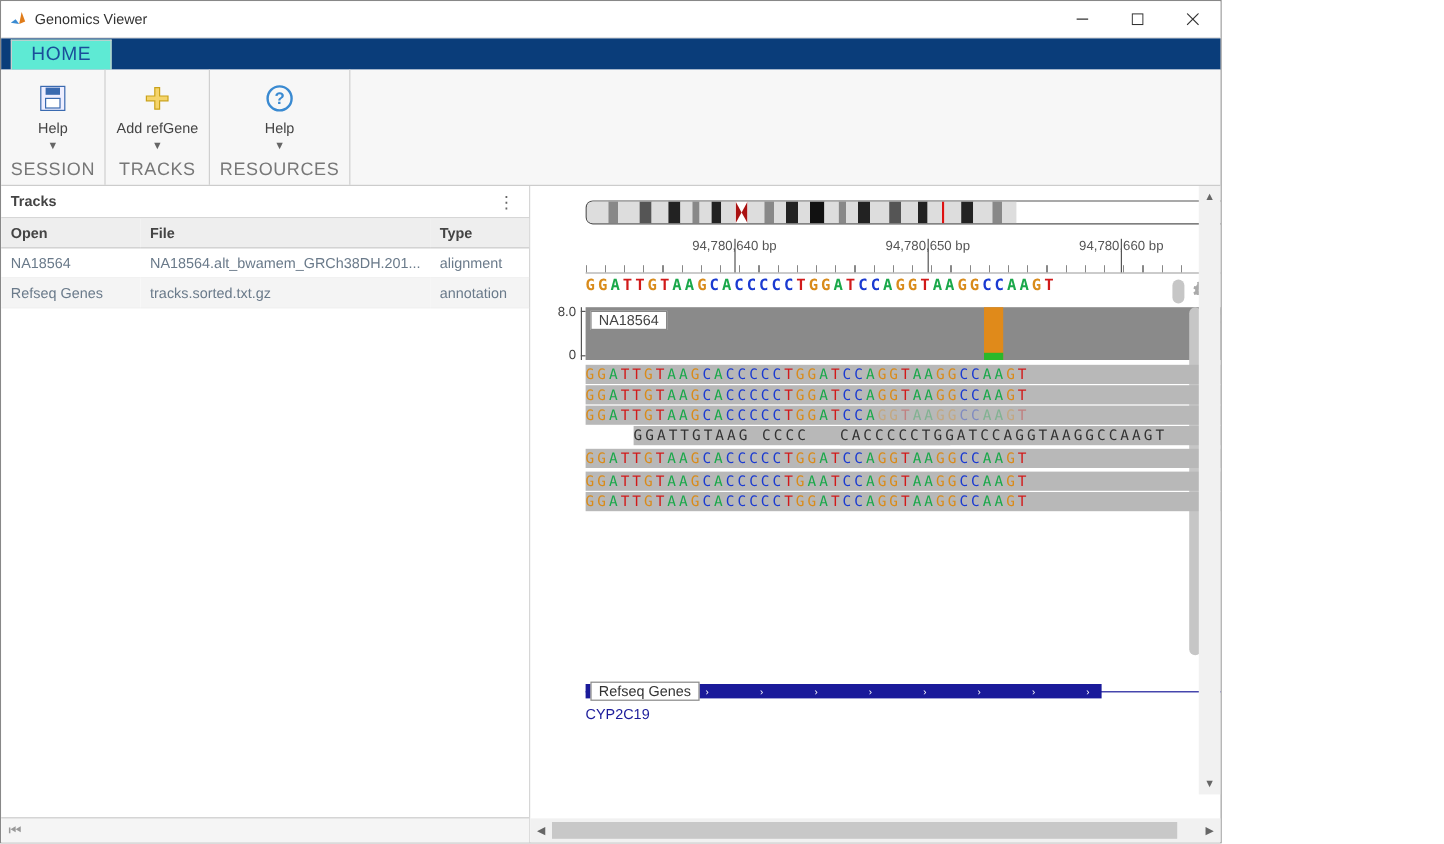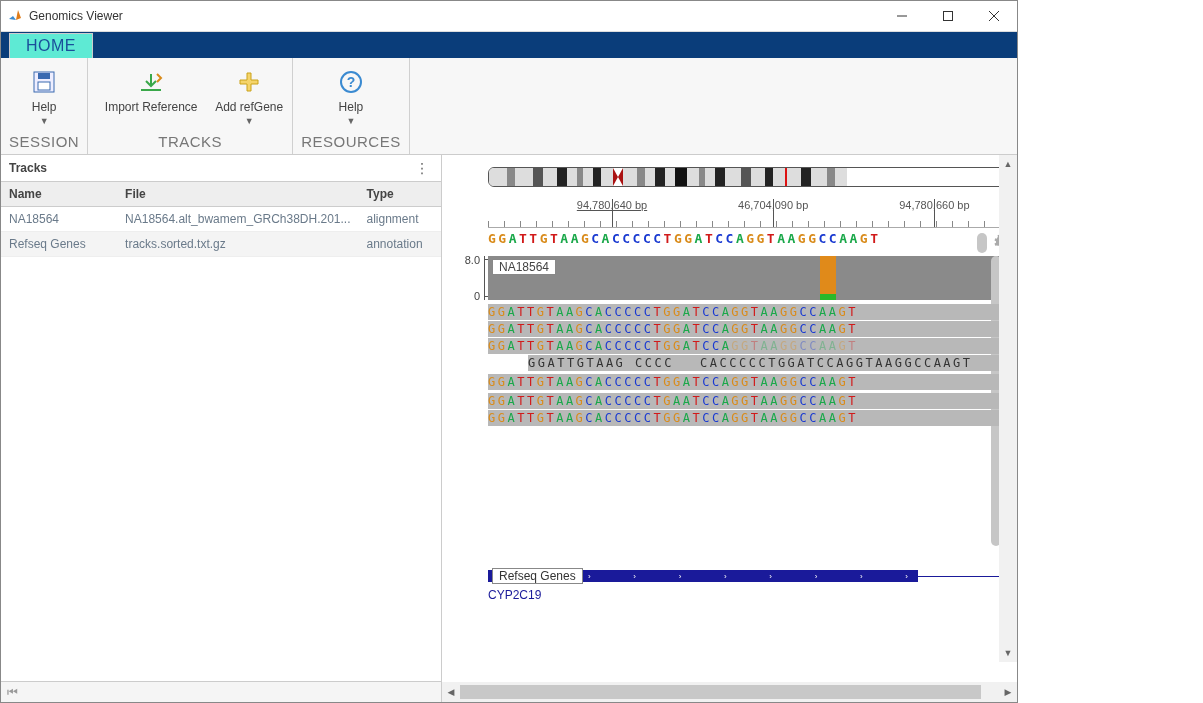--- a/index.html
+++ b/index.html
@@ -125,31 +125,20 @@
             </div>
           <div class="lbl">Help</div>
           <div class="drop">▼</div>
         </div>
       </div>
       <div class="grplabel">SESSION</div>
     </div>
 
     <div class="rgroup">
       <div class="rbtns">
-        <div class="rbtn wide">
-          <div class="icon">
-              <svg width="28" height="24">
-                <path d="M4 20h20" stroke="#3aa84a" stroke-width="2"></path>
-                <path d="M14 4v12" stroke="#3aa84a" stroke-width="2"></path>
-                <path d="M9 11l5 5 5-5" fill="none" stroke="#3aa84a" stroke-width="2"></path>
-                <path d="M20 4l4 4-4 4" fill="none" stroke="#d98b1a" stroke-width="2"></path>
-              </svg>
-            </div>
-          <div class="lbl">Import Reference</div>
-        </div>
         <div class="rbtn med">
           <div class="icon">
               <svg width="24" height="24">
                 <path d="M10 3h4v7h7v4h-7v7h-4v-7H3v-4h7z" fill="#f5d46a" stroke="#caa21a"></path>
               </svg>
             </div>
           <div class="lbl">Add refGene</div>
           <div class="drop">▼</div>
         </div>
       </div>
@@ -176,21 +165,21 @@
   <div class="body">
 
     <div class="sidebar">
       <div class="sidehead">
         <span class="title">Tracks</span>
         <span class="kebab">⋮</span>
       </div>
       <table class="table">
         <thead>
             <tr>
-          <th class="col-name">Name</th>
+          <th class="col-name">Open</th>
           <th>File</th>
           <th class="col-type">Type</th>
         </tr>
           </thead>
         <tbody id="trackrows">
             <tr>
               <td class="col-name">NA18564</td>
               <td>NA18564.alt_bwamem_GRCh38DH.201...</td>
               <td class="col-type">alignment</td>
             </tr>
@@ -247,23 +236,23 @@
               <div class="ideo-seg" style="width: 10px; background: rgb(34, 34, 34);"></div>
               <div class="ideo-seg" style="width: 16px; background: rgb(221, 221, 221);"></div>
               <div class="ideo-seg" style="width: 8px; background: rgb(136, 136, 136);"></div>
               <div class="ideo-seg" style="width: 12px; background: rgb(221, 221, 221);"></div>
             </div>
 
           <div class="ruler">
             <div class="ticks"></div>
             <div class="majors" id="ruler-majors">
                 <div class="major" style="left: 20%;"></div>
-                <div class="mlabel" style="left: 20%; text-decoration: underline;">94,780,640 bp</div>
+                <div class="mlabel" style="left: 20%;">94,780,640 bp</div>
                 <div class="major" style="left: 46%;"></div>
-                <div class="mlabel" style="left: 46%;">46,704,090 bp</div>
+                <div class="mlabel" style="left: 46%;">94,780,650 bp</div>
                 <div class="major" style="left: 72%;"></div>
                 <div class="mlabel" style="left: 72%;">94,780,660 bp</div>
                 <div class="major" style="left: 98%;"></div>
                 <div class="mlabel" style="left: 98%;">94,780,670</div>
               </div>
           </div>
 
           <div class="seqrow" id="refseq-row">
               <span class="G">G</span>
               <span class="G">G</span>

